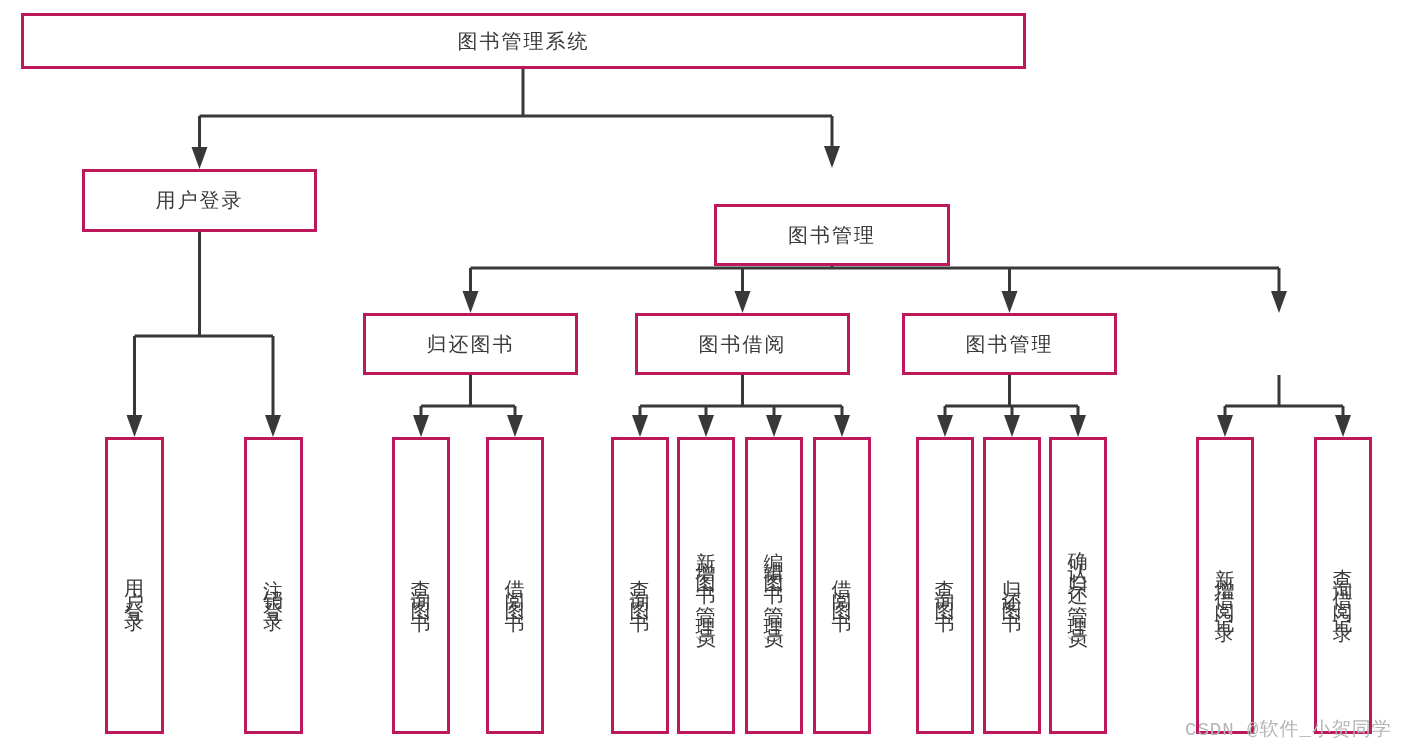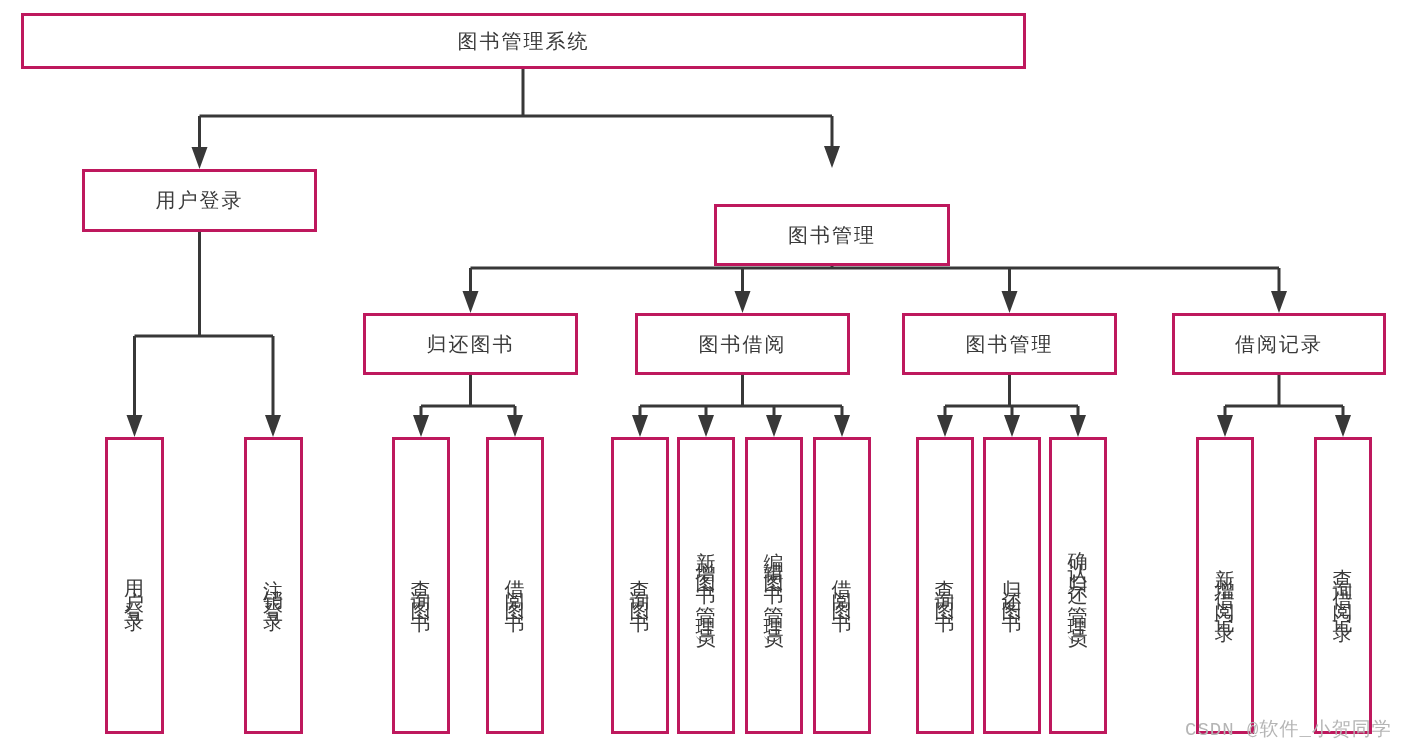--- a/index.html
+++ b/index.html
@@ -94,23 +94,20 @@
 
   <div class="box hbox" style="left:363px; top:313px; width:215px; height:62px;">
     <span>归还图书</span>
   </div>
   <div class="box hbox" style="left:635px; top:313px; width:215px; height:62px;">
     <span>图书借阅</span>
   </div>
   <div class="box hbox" style="left:902px; top:313px; width:215px; height:62px;">
     <span>图书管理</span>
   </div>
-  <div class="box hbox" style="left:1172px; top:313px; width:214px; height:62px;">
-    <span>借阅记录</span>
-  </div>
 
   <div class="box vbox" style="left:105px; top:437px; width:59px; height:297px;">
     <span class="vtext">用户登录</span>
   </div>
   <div class="box vbox" style="left:244px; top:437px; width:59px; height:297px;">
     <span class="vtext">注销登录</span>
   </div>
 
   <div class="box vbox" style="left:392px; top:437px; width:58px; height:297px;">
     <span class="vtext">查询图书</span>

